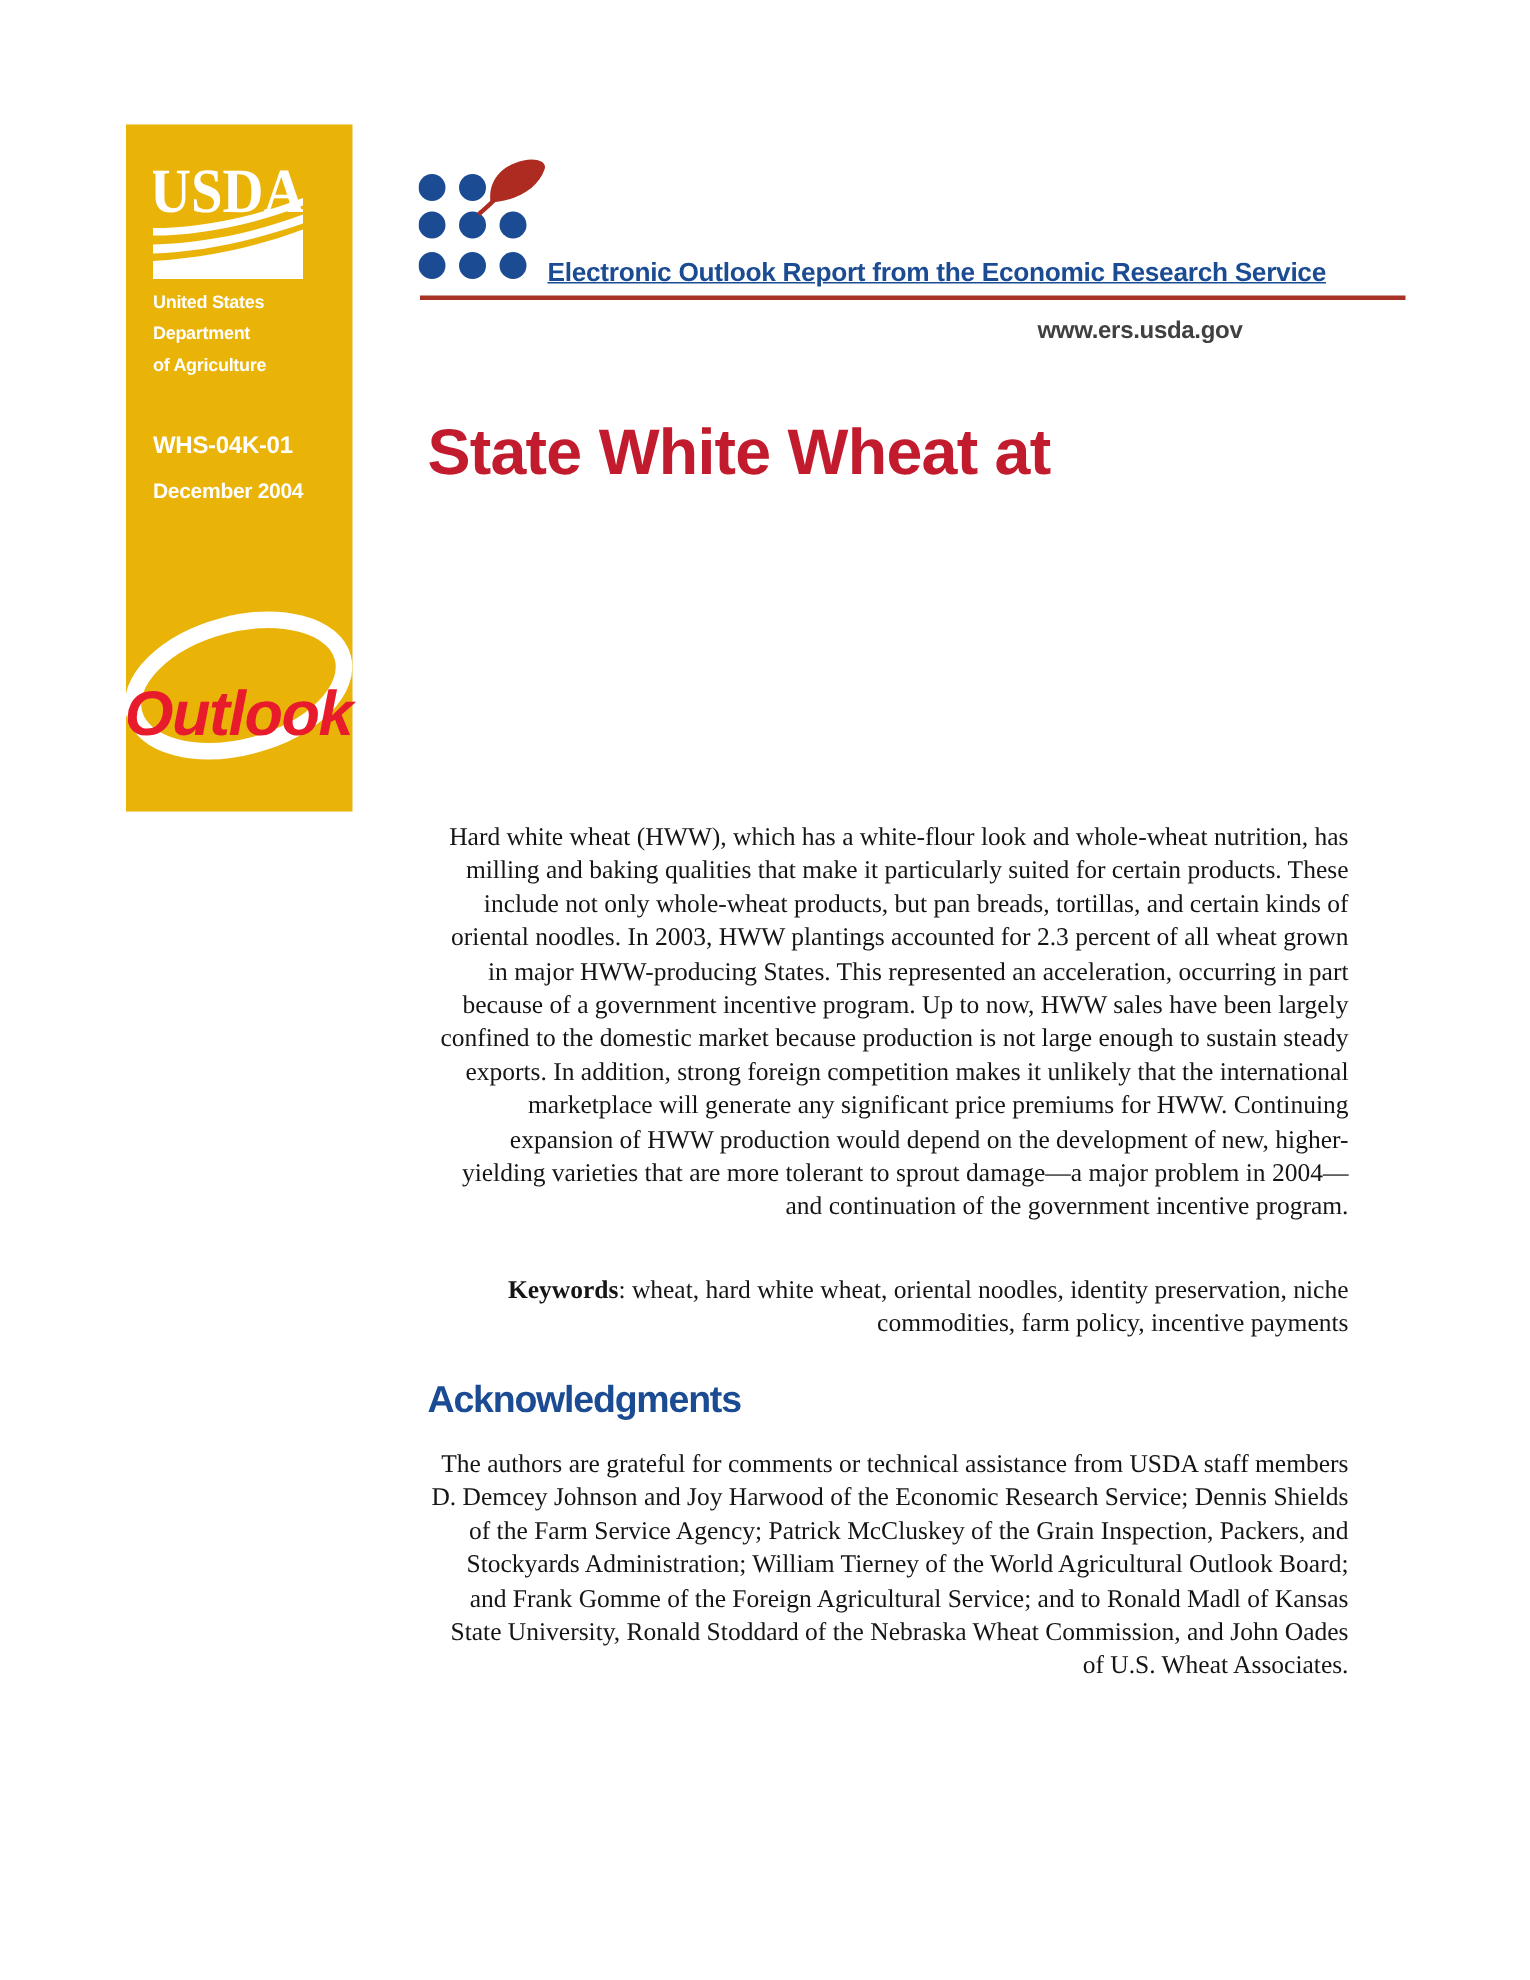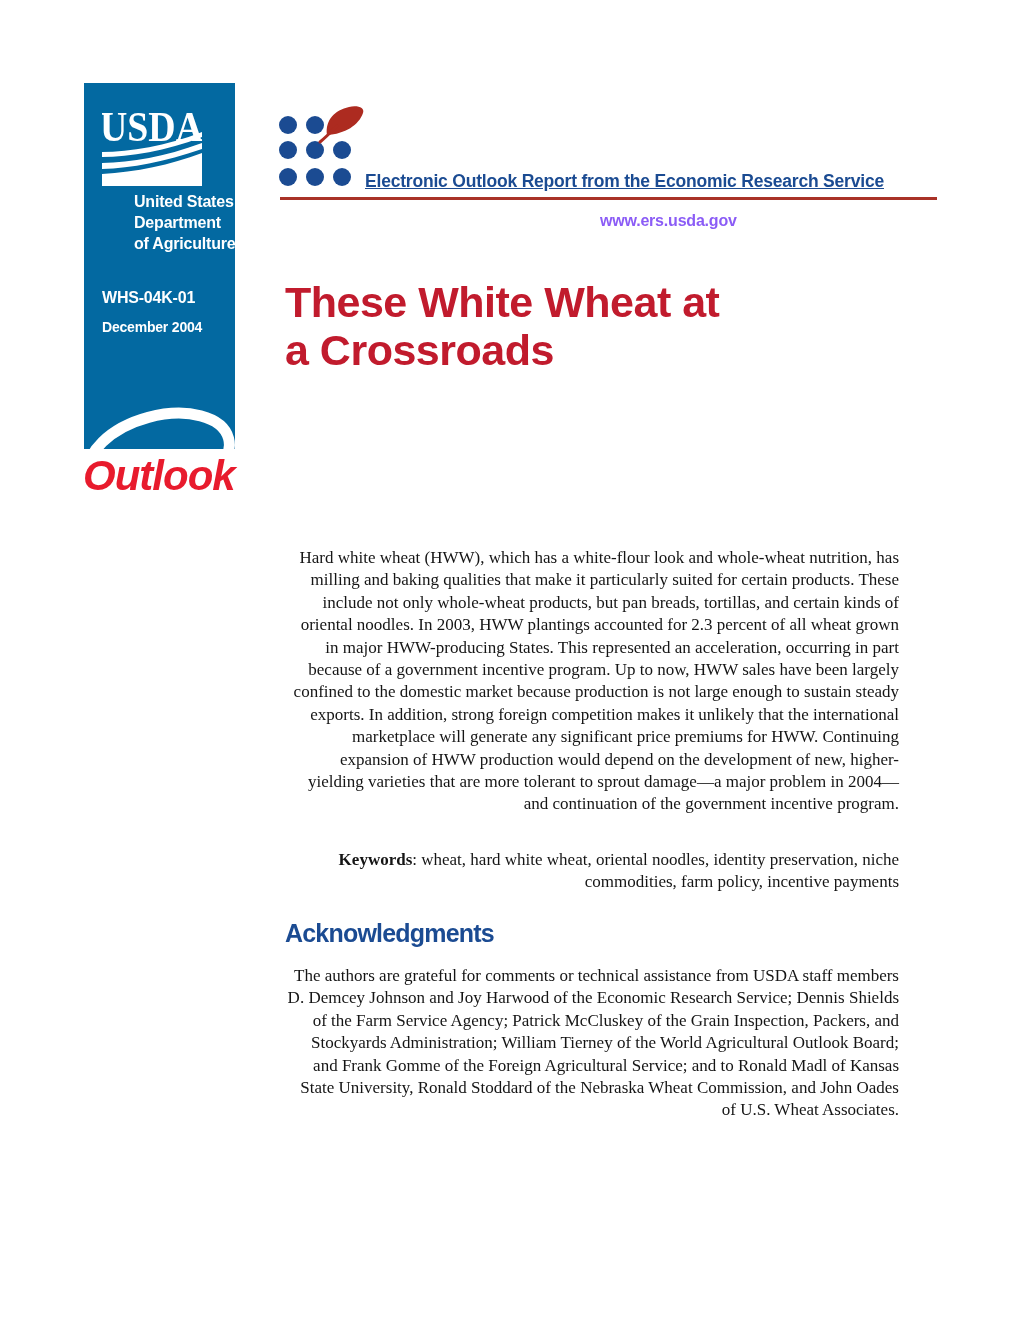--- a/index.html
+++ b/index.html
@@ -8,43 +8,42 @@
     width:1020px;height:1320px;
     background:#ffffff;
     margin:0 auto;
     overflow:hidden;
     font-family:"Liberation Sans","DejaVu Sans",sans-serif;
   }
   .abs{position:absolute;}
 
   
   .sidebar{
-    left:84px;top:83px;width:151px;height:366px;
-    background:#0369a1;
+    left:84px;top:83px;width:151px;height:458px;
+    background:#eab308;
   }
   .agency{
     left:102px;top:191px;
-    color:#fff;font-weight:bold;font-size:16px;line-height:21px;
+    color:#fff;font-weight:bold;font-size:12px;line-height:21px;
     letter-spacing:-0.2px;
-    margin-left:32px;
   }
   .report-id{left:102px;top:289px;color:#fff;font-weight:bold;font-size:16px;letter-spacing:-0.2px;}
   .report-date{left:102px;top:319px;color:#fff;font-weight:bold;font-size:14px;letter-spacing:-0.2px;}
 
   
   .banner{
     left:365px;top:171px;width:580px;
     color:#1b4b92;font-weight:bold;font-size:17.5px;letter-spacing:-0.2px;
     white-space:nowrap;
     text-decoration:underline;
   }
   .rule{left:280px;top:197px;width:657px;height:3px;background:#a93227;}
   .url{
-    left:600px;top:212px;width:320px;text-align:left;
-    color:#8b5cf6;font-weight:bold;font-size:16px;letter-spacing:-0.2px;
+    left:600px;top:212px;width:320px;text-align:center;
+    color:#404040;font-weight:bold;font-size:16px;letter-spacing:-0.2px;
   }
 
   
   .doc-title{
     left:285px;top:278px;width:680px;
     color:#c11b2d;font-weight:bold;font-size:43px;line-height:48px;
     letter-spacing:-0.5px;
   }
   .authors{
     left:285px;top:428px;width:640px;
@@ -108,22 +107,21 @@
       <path d="M48,31 C46,16 56,6 70,3 C79,1 86,4 84,9 C80,21 66,30 48,31 Z" fill="#ad2b20"></path>
       <path d="M41,38 C46,34 52,28 58,22" stroke="#ad2b20" stroke-width="3" fill="none" stroke-linecap="round"></path>
     </g>
   </svg>
 
   <div class="abs banner">Electronic Outlook Report from the Economic Research Service</div>
   <div class="abs rule"></div>
   <div class="abs url">www.ers.usda.gov</div>
 
   <div class="abs doc-title">
-    <div>These White Wheat at</div>
-    <div>a Crossroads</div>
+    <div>State White Wheat at</div>
   </div>
 
 
 
   <div class="abs body-text abstract-p">Hard white wheat (HWW), which has a white-flour look and whole-wheat nutrition, has milling and baking qualities that make it particularly suited for certain products. These include not only whole-wheat products, but pan breads, tortillas, and certain kinds of oriental noodles. In 2003, HWW plantings accounted for 2.3 percent of all wheat grown in major HWW-producing States. This represented an acceleration, occurring in part because of a government incentive program. Up to now, HWW sales have been largely confined to the domestic market because production is not large enough to sustain steady exports. In addition, strong foreign competition makes it unlikely that the international marketplace will generate any significant price premiums for HWW. Continuing expansion of HWW production would depend on the development of new, higher-yielding varieties that are more tolerant to sprout damage—a major problem in 2004—and continuation of the government incentive program.</div>
 
   <div class="abs body-text keywords-p">
     <span class="kw-label">Keywords</span><span>: wheat, hard white wheat, oriental noodles, identity preservation, niche commodities, farm policy, incentive payments</span>
   </div>
 

